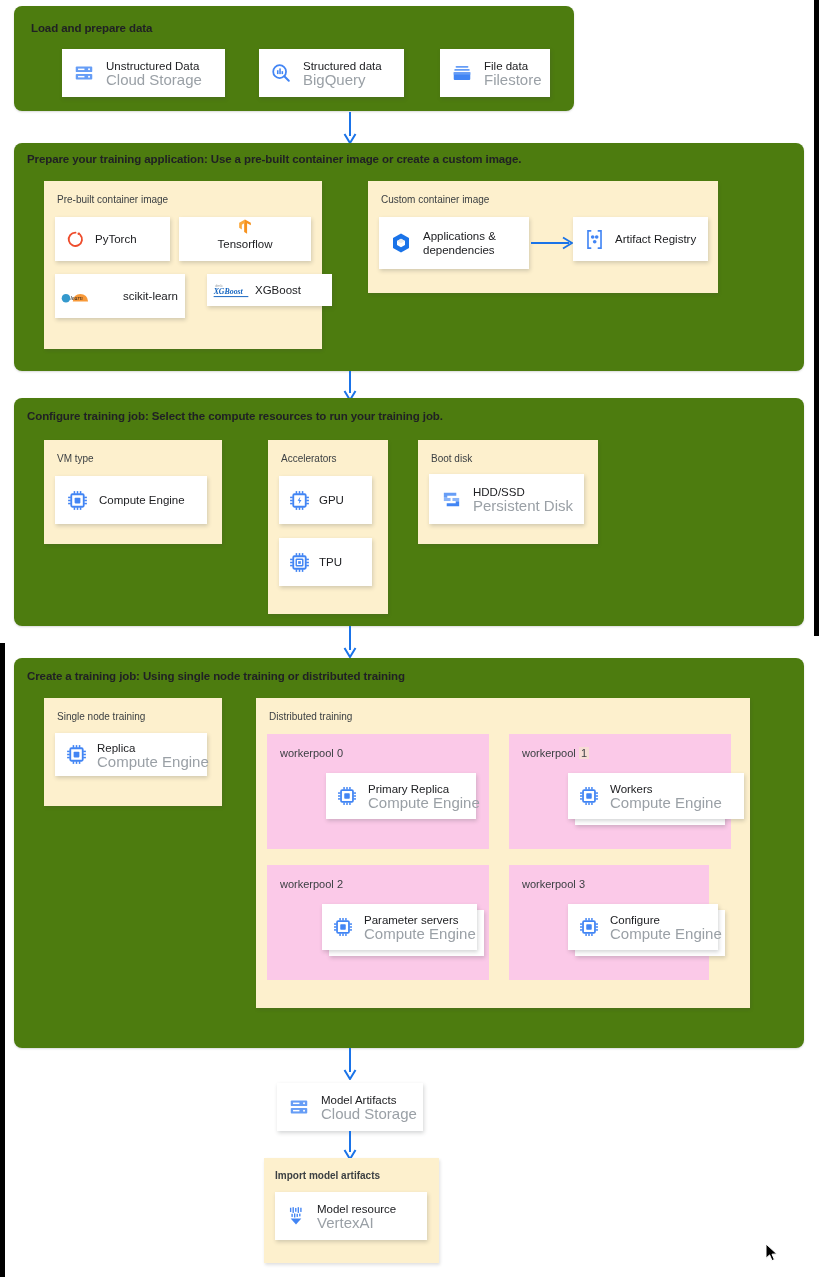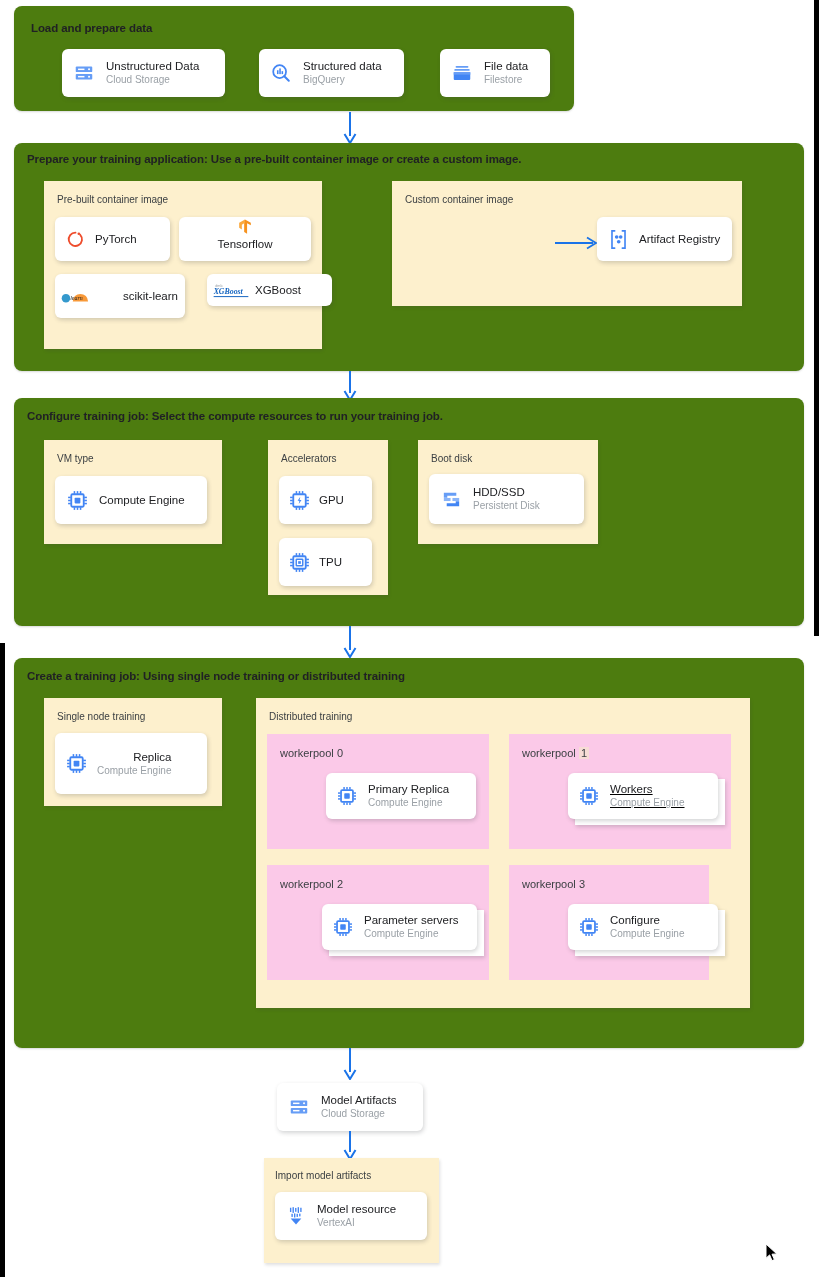--- a/index.html
+++ b/index.html
@@ -53,26 +53,25 @@
     white-space: nowrap;
   }
   .hl { background:#f7dcd5; padding:0 2px; }
 
   .card {
     position: absolute;
     background: #ffffff;
     display: flex;
     align-items: center;
     box-shadow: 1px 2px 4px rgba(60,64,67,.22);
-    border-radius: 6px;
   }
   .card .ic { flex: 0 0 auto; display:flex; align-items:center; justify-content:center; }
   .card .txt { display:flex; flex-direction:column; justify-content:center; }
   .card .t1 { font-size: 11.5px; color:#202124; line-height:14px; white-space:nowrap; }
-  .card .t2 { font-size: 10px; color:#9aa0a6; line-height:14px; white-space:nowrap; }
+  .card .t2 { font-size: 15px; color:#9aa0a6; line-height:14px; white-space:nowrap; }
   .card.single .t1 { font-size:11.5px; }
 
   
   .stackshadow {
     position:absolute;
     background:#ffffff;
     box-shadow: 1px 2px 4px rgba(60,64,67,.22);
   }
 
   svg { display:block; }
@@ -197,23 +196,36 @@
             <text x="2" y="17" font-family="'Liberation Serif',serif" font-size="9.5" font-weight="bold" font-style="italic" fill="#1565c0">XGBoost</text>
             <line x1="2" y1="20" x2="44" y2="20" stroke="#1565c0" stroke-width="1.2"></line>
           </svg>
         </div>
         <div class="txt">
             <div class="t1">XGBoost</div>
           </div>
       </div>
     </div>
 
-    <div class="group" style="left:378px; top:38px; width:350px; height:125px;">
+    <div class="group" style="left:354px; top:38px; width:350px; height:112px;">
       <div class="group-title" style="left:13px; top:13px;">Custom container image</div>
 
+      <div class="card" style="left:11px; top:36px; width:150px; height:52px;">
+        <div class="ic" style="width:44px;">
+          <svg width="24" height="24" viewBox="0 0 24 24">
+            <path d="M12 2.5 L20 7 L20 17 L12 21.5 L4 17 L4 7 Z" fill="#1a73e8"></path>
+            <path d="M12 7.8 L16 10 L16 14 L12 16.2 L8 14 L8 10 Z" fill="#fff"></path>
+            <path d="M12 7.8 L16 10 L12 12.2 L8 10 Z" fill="#e8eaed"></path>
+          </svg>
+        </div>
+        <div class="txt">
+          <div class="t1">Applications &amp;</div>
+          <div class="t1">dependencies</div>
+        </div>
+      </div>
 
       <div class="arrow" style="left:163px; top:52px;">
         <svg width="46" height="20">
             <line x1="0" y1="10" x2="38" y2="10" stroke="#1a73e8" stroke-width="1.8"></line>
             <path d="M32 4.5 L41 10 L32 15.5" fill="none" stroke="#1a73e8" stroke-width="1.8"></path>
           </svg>
       </div>
 
       <div class="card" style="left:205px; top:36px; width:135px; height:44px;">
         <div class="ic" style="width:42px;">
@@ -264,21 +276,21 @@
                 <rect x="19" y="14.4" width="2.8" height="1.6"></rect>
             </g>
           </svg>
         </div>
         <div class="txt">
             <div class="t1">Compute Engine</div>
           </div>
       </div>
     </div>
 
-    <div class="group" style="left:254px; top:42px; width:120px; height:155px;">
+    <div class="group" style="left:254px; top:42px; width:120px; height:174px;">
       <div class="group-title" style="left:13px; top:13px;">Accelerators</div>
       <div class="card" style="left:11px; top:98px; width:93px; height:48px;">
         <div class="ic" style="width:40px;">
           <svg width="23" height="23" viewBox="0 0 24 24">
             <rect x="5.5" y="5.5" width="13" height="13" rx="1.2" fill="none" stroke="#4285f4" stroke-width="1.9"></rect>
             <rect x="8.6" y="8.6" width="6.8" height="6.8" rx="0.6" fill="none" stroke="#4285f4" stroke-width="1.5"></rect>
             <rect x="10.6" y="10.6" width="2.8" height="2.8" fill="#4285f4"></rect>
             <g fill="#4285f4">
               <rect x="8" y="2.2" width="1.6" height="2.8"></rect>
                 <rect x="11.2" y="2.2" width="1.6" height="2.8"></rect>
@@ -350,21 +362,21 @@
         <line x1="8" y1="0" x2="8" y2="24" stroke="#1a73e8" stroke-width="2"></line>
         <path d="M2.5 22 L8 31 L13.5 22" fill="none" stroke="#1a73e8" stroke-width="2"></path>
       </svg>
   </div>
 
   <div class="stage" style="left:14px; top:658px; width:790px; height:390px;">
     <div class="stage-title" style="position:absolute; left:13px; top:12px;">Create a training job: Using single node training or distributed training</div>
 
     <div class="group" style="left:30px; top:40px; width:178px; height:108px;">
       <div class="group-title" style="left:13px; top:13px;">Single node training</div>
-      <div class="card single" style="left:11px; top:35px; width:152px; height:61px;text-align:right;">
+      <div class="card single" style="left:11px; top:35px; width:152px; height:43px;">
         <div class="ic" style="width:42px;">
           <svg width="23" height="23" viewBox="0 0 24 24">
             <rect x="5.5" y="5.5" width="13" height="13" rx="1.2" fill="none" stroke="#4285f4" stroke-width="1.9"></rect>
             <rect x="9" y="9" width="6" height="6" rx="0.8" fill="#4285f4"></rect>
             <g fill="#4285f4">
               <rect x="8" y="2.2" width="1.6" height="2.8"></rect>
                 <rect x="11.2" y="2.2" width="1.6" height="2.8"></rect>
                 <rect x="14.4" y="2.2" width="1.6" height="2.8"></rect>
               <rect x="8" y="19" width="1.6" height="2.8"></rect>
                 <rect x="11.2" y="19" width="1.6" height="2.8"></rect>
@@ -420,21 +432,21 @@
           </div>
         </div>
       </div>
 
       <div class="pool" style="left:253px; top:36px; width:222px; height:115px;">
         <div class="pool-title" style="left:13px; top:13px;">
           <span>workerpool</span>
           <span class="hl">1</span>
         </div>
         <div class="stackshadow" style="left:66px; top:45px; width:150px; height:46px;"></div>
-        <div class="card" style="left:59px; top:39px; width:150px; height:46px;text-decoration:underline;">
+        <div class="card" style="left:59px; top:39px; width:176px; height:46px;">
           <div class="ic" style="width:42px;">
             <svg width="22" height="22" viewBox="0 0 24 24">
               <rect x="5.5" y="5.5" width="13" height="13" rx="1.2" fill="none" stroke="#4285f4" stroke-width="1.9"></rect>
               <rect x="9" y="9" width="6" height="6" rx="0.8" fill="#4285f4"></rect>
               <g fill="#4285f4">
                 <rect x="8" y="2.2" width="1.6" height="2.8"></rect>
                   <rect x="11.2" y="2.2" width="1.6" height="2.8"></rect>
                   <rect x="14.4" y="2.2" width="1.6" height="2.8"></rect>
                 <rect x="8" y="19" width="1.6" height="2.8"></rect>
                   <rect x="11.2" y="19" width="1.6" height="2.8"></rect>
@@ -550,21 +562,21 @@
   </div>
 
   <div class="arrow" style="left:342px; top:1131px;">
     <svg width="16" height="30">
         <line x1="8" y1="0" x2="8" y2="21" stroke="#1a73e8" stroke-width="2"></line>
         <path d="M2.5 19 L8 28 L13.5 19" fill="none" stroke="#1a73e8" stroke-width="2"></path>
       </svg>
   </div>
 
   <div class="group" style="left:264px; top:1158px; width:175px; height:105px;">
-    <div class="group-title" style="left:11px; top:12px;">Import model artifacts</div>
+    <div class="group-title" style="left:11px; top:12px;font-weight:bold;">Import model artifacts</div>
     <div class="card" style="left:11px; top:34px; width:152px; height:48px;">
       <div class="ic" style="width:42px;">
         <svg width="22" height="22" viewBox="0 0 24 24">
           <g fill="#4285f4">
             <rect x="5.4" y="3" width="1.5" height="4.6"></rect>
             <rect x="8.2" y="2.4" width="1.5" height="6.2"></rect>
             <rect x="11" y="3.2" width="1.5" height="4.2"></rect>
             <rect x="13.8" y="2.4" width="1.5" height="6.2"></rect>
             <rect x="16.6" y="3" width="1.5" height="4.6"></rect>
             <rect x="7" y="9.6" width="1.5" height="3.4"></rect>

